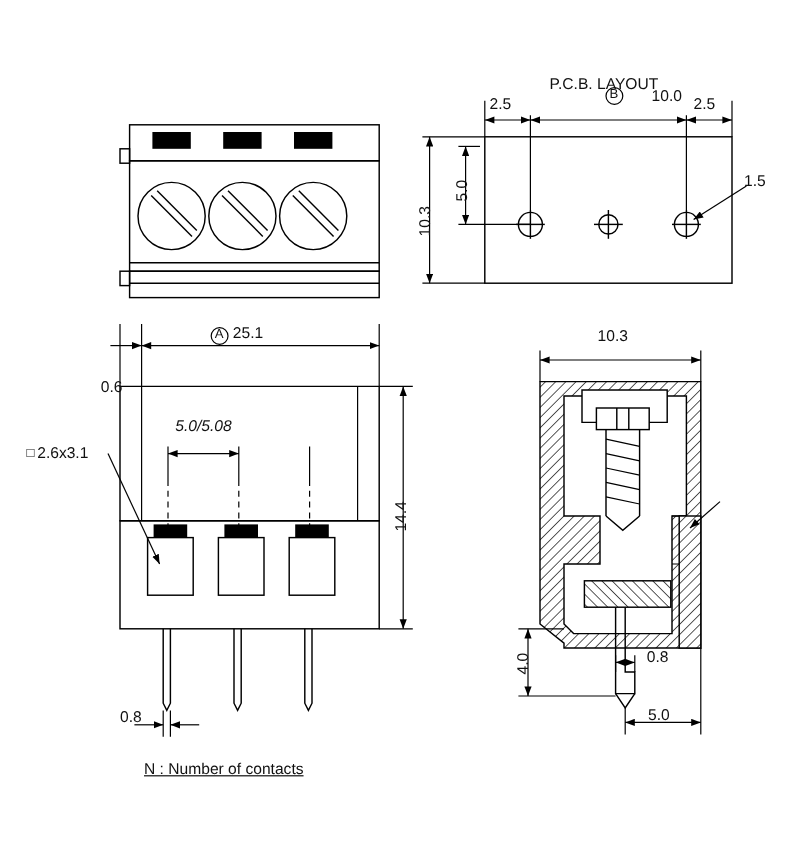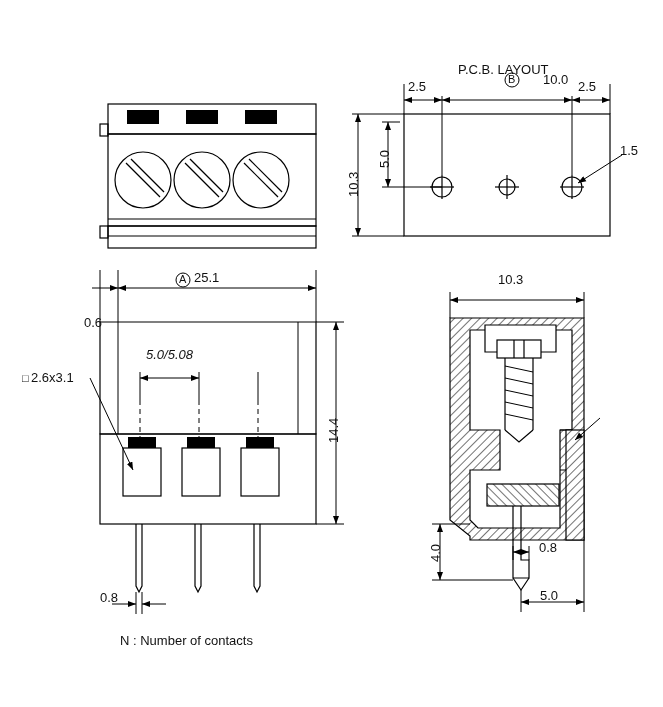--- a/index.html
+++ b/index.html
@@ -198,20 +198,20 @@
 <div class="lbl vert" style="left:377px;top:168px;transform:rotate(-90deg);">5.0</div>
 
 <div class="lbl" style="left:84px;top:270px;margin-top:45px;">0.6</div>
 <div class="lbl sm" style="left:179px;top:273px;font-size:11px;">A</div>
 <div class="lbl" style="left:194px;top:270px;">25.1</div>
 <div class="lbl" style="left:146px;top:347px;font-style:italic;">5.0/5.08</div>
 <div class="lbl vert" style="left:326px;top:443px;transform:rotate(-90deg);">14.4</div>
 <div class="lbl tiny" style="left:22px;top:372px;">□</div>
 <div class="lbl" style="left:31px;top:370px;">2.6x3.1</div>
 <div class="lbl" style="left:100px;top:590px;">0.8</div>
-<div class="lbl" style="left:120px;top:633px;">N : Number of contacts</div>
+<div class="lbl" style="left:120px;top:633px;text-decoration:underline;">N : Number of contacts</div>
 
 <div class="lbl" style="left:498px;top:272px;">10.3</div>
 <div class="lbl vert" style="left:428px;top:562px;transform:rotate(-90deg);">4.0</div>
 <div class="lbl" style="left:539px;top:540px;">0.8</div>
 <div class="lbl" style="left:540px;top:588px;">5.0</div>
 
 </div>
 
 </body></html>

